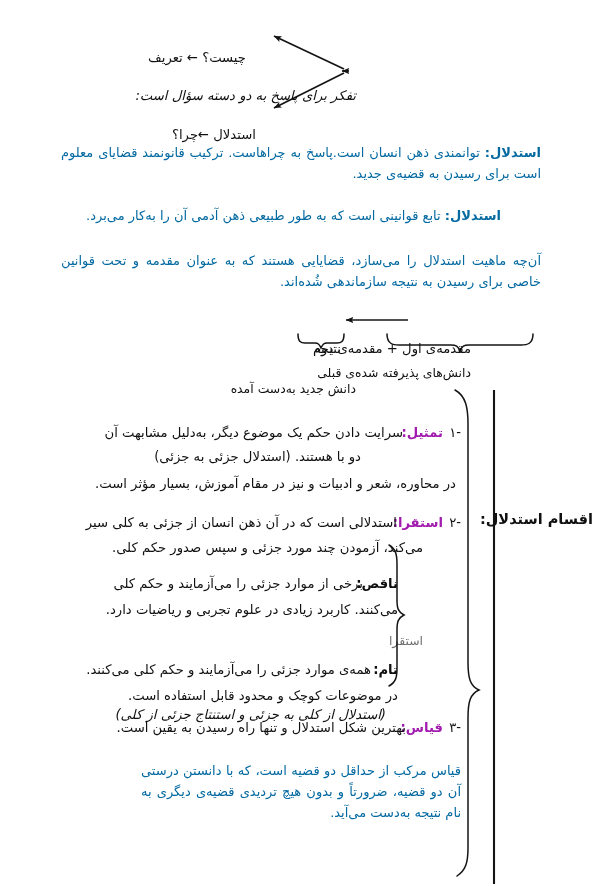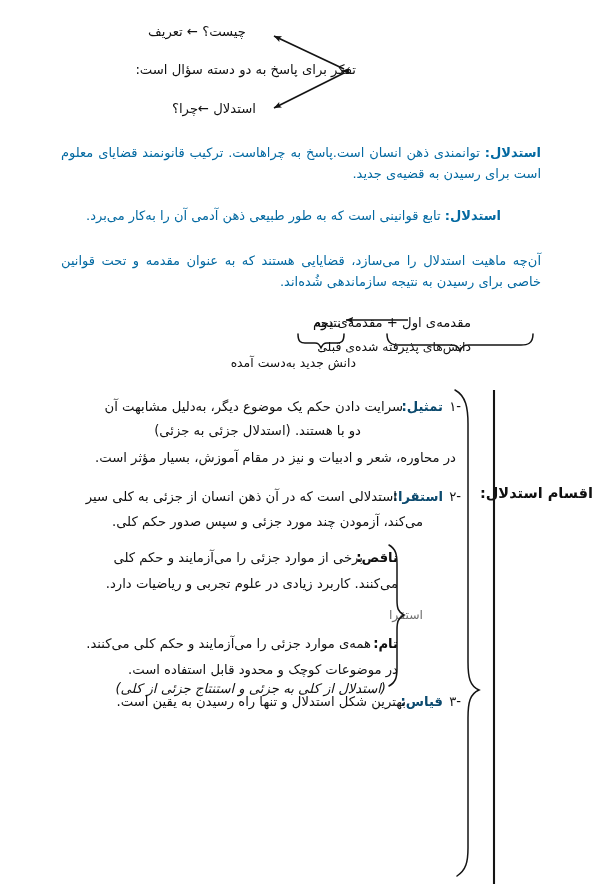--- a/index.html
+++ b/index.html
@@ -20,54 +20,55 @@
     direction: rtl;
   }
   .tx {
     position: absolute;
     white-space: nowrap;
     direction: rtl;
     unicode-bidi: plaintext;
     line-height: 1.55;
     font-size: 13.2px;
     color: #101010;
+    margin-top: 26px;
   }
   .blk {
     position: absolute;
     direction: rtl;
     unicode-bidi: plaintext;
     line-height: 1.62;
     font-size: 13px;
     color: #0369a1;
     text-align: justify;
     text-align-last: center;
   }
   .b { font-weight: bold; }
-  .red { color: #0c4a6e; font-weight: bold; }
+  .red { color: #a21caf; font-weight: bold; }
   .grey { color: #6e6e6e; }
   .sm { font-size: 12.4px; text-align: center; }
   .lbl-big { font-size: 14.5px; font-weight: bold; letter-spacing: .2px; }
   svg.ovl {
     position: absolute;
     left: 0;
     top: 0;
     width: 601px;
     height: 886px;
     overflow: visible;
     pointer-events: none;
   }
   .ln { stroke: #141414; fill: none; }
   .brc { stroke: #141414; fill: none; stroke-width: 1.5; stroke-linecap: round; }
 </style>
 </head>
 <body>
 
 <div id="page">
 
-  <div class="tx" style="right:245px; top:60px;">تفکر برای پاسخ به دو دسته سؤال است:</div>
+  <div class="tx" style="right:245px; top:60px;font-style:italic;">تفکر برای پاسخ به دو دسته سؤال است:</div>
 
   <div class="tx" style="right:355px; top:22px;">چیست؟ ← تعریف</div>
 
   <div class="tx" style="right:345px; top:99px;">استدلال ←چرا؟</div>
 
   <div class="blk" style="right:60px; top:142px; width:480px; text-align-last:right;">
     <span class="b">استدلال:</span>
     <span>توانمندی ذهن انسان است.پاسخ به چراهاست. ترکیب قانونمند قضایای معلوم است برای رسیدن به قضیه‌ی جدید.</span>
   </div>
 
@@ -107,20 +108,21 @@
 
   <div class="tx b" style="right:203px; top:634px;text-align:center;">تام:</div>
   <div class="tx" style="right:230px; top:634px;">همه‌ی موارد جزئی را می‌آزمایند و حکم کلی می‌کنند.</div>
   <div class="tx" style="right:203px; top:660px;">در موضوعات کوچک و محدود قابل استفاده است.</div>
 
   <div class="tx" style="right:140px; top:692px;">۳-</div>
   <div class="tx red" style="right:158px; top:692px;">قیاس:</div>
   <div class="tx" style="right:195px; top:692px;">بهترین شکل استدلال و تنها راه رسیدن به یقین است.</div>
   <div class="tx" style="right:215px; top:679px;font-style:italic;">(استدلال از کلی به جزئی و استنتاج جزئی از کلی)</div>
 
+  <div class="blk" style="right:140px; top:760px; width:320px; text-align-last:right;">قیاس مرکب از حداقل دو قضیه است، که با دانستن درستی آن دو قضیه، ضرورتاً و بدون هیچ تردیدی قضیه‌ی دیگری به نام نتیجه به‌دست می‌آید.</div>
 
   <svg class="ovl" viewBox="0 0 601 886">
     <defs>
       <marker id="ah" markerWidth="9" markerHeight="9" refX="7.4" refY="3.1" orient="auto" markerUnits="userSpaceOnUse">
         <path d="M0,0 L7.6,3.1 L0,6.2 L1.6,3.1 Z" fill="#141414"></path>
       </marker>
     </defs>
 
     <line class="ln" x1="344" y1="69" x2="274" y2="36" stroke-width="1.7" marker-end="url(#ah)"></line>
     <line class="ln" x1="344" y1="73" x2="274" y2="108" stroke-width="1.7" marker-end="url(#ah)"></line>

